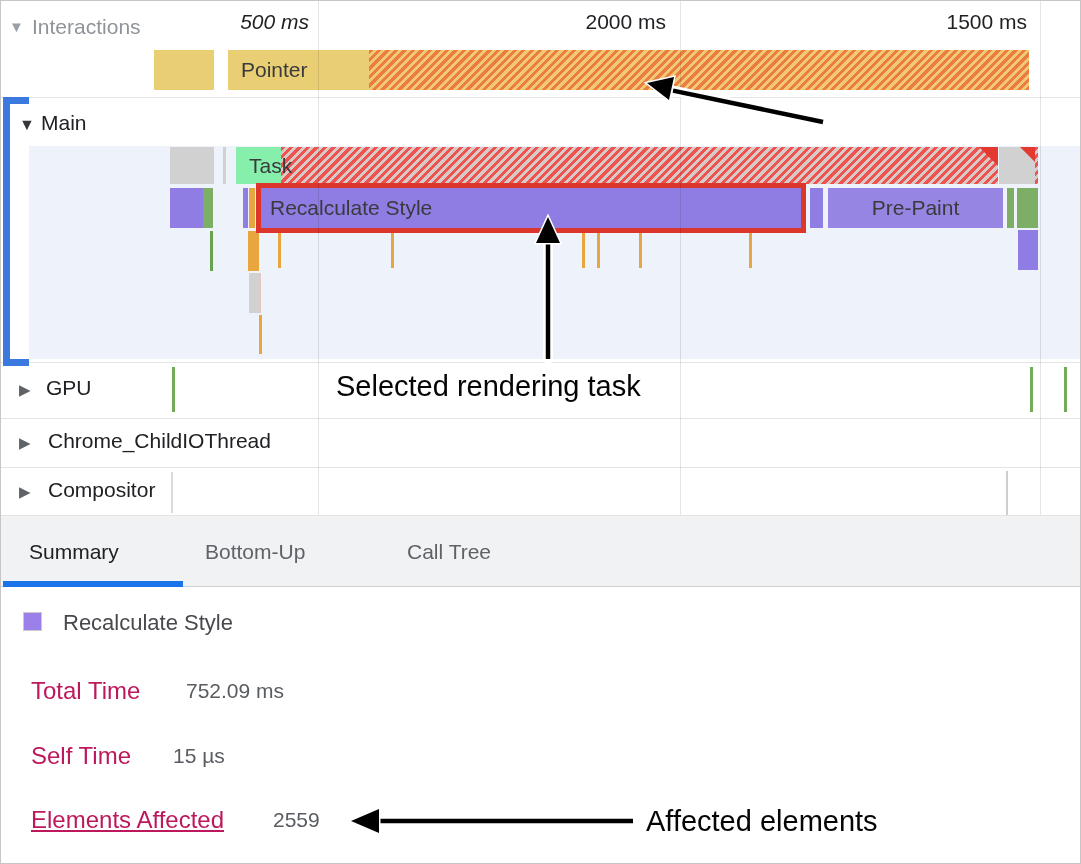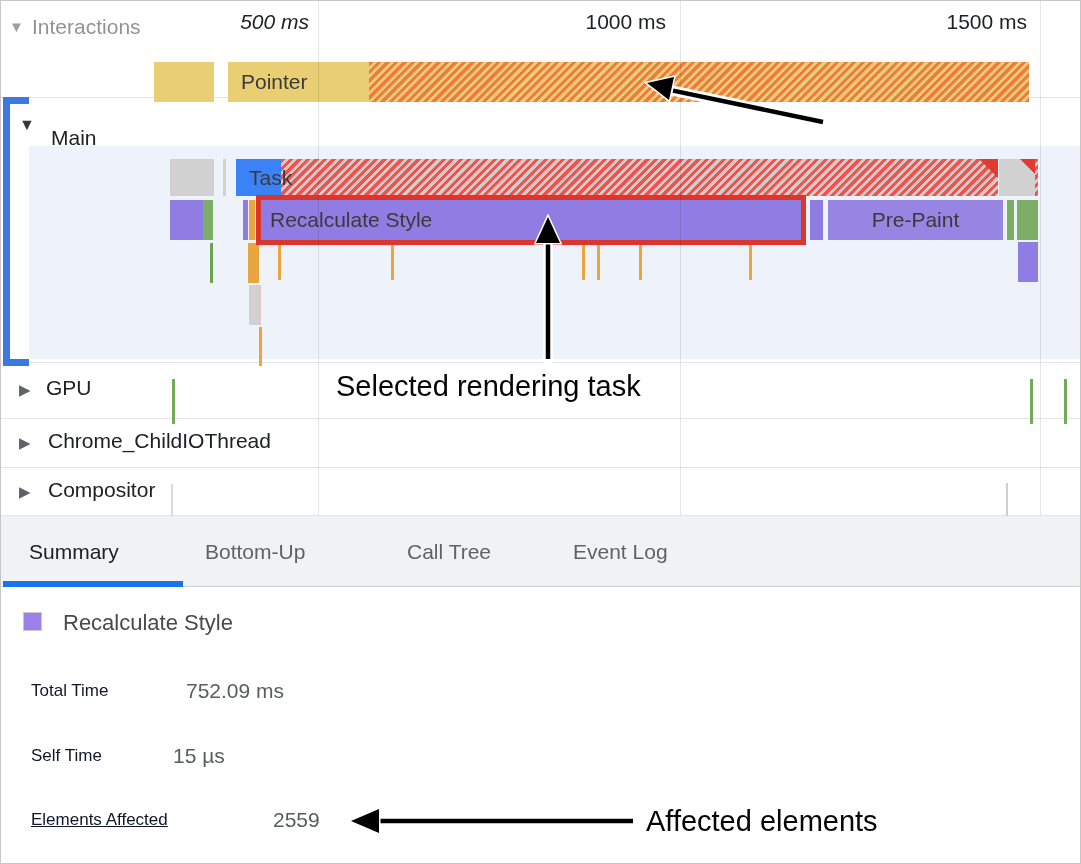--- a/index.html
+++ b/index.html
@@ -1,73 +1,73 @@
 <!DOCTYPE html>
 <html><head>
 <meta charset="utf-8">
 <style>
   html,body{margin:0;padding:0;background:#fff;}
   #app{position:relative;width:1081px;height:864px;background:#fff;overflow:hidden;
        font-family:"Liberation Sans","DejaVu Sans",sans-serif;box-sizing:border-box;
        border:1px solid #c6c6c6;}
   .abs{position:absolute;}
-  .bar{position:absolute;z-index:2;margin-top:12px;}
+  .bar{position:absolute;z-index:2;}
   .hairline{position:absolute;left:0;width:1081px;height:1px;background:#e4e4e4;z-index:1;}
   .gridline{position:absolute;top:0;width:1px;height:514px;background:rgba(0,0,0,0.10);z-index:5;}
   .rulerlabel{position:absolute;top:7px;height:28px;line-height:28px;text-align:right;
               font-size:21px;color:#1f2023;z-index:3;}
   .trackname{position:absolute;font-size:21px;color:#202124;line-height:26px;z-index:4;}
   .tri{position:absolute;font-size:15px;line-height:26px;z-index:4;color:#5f6368;}
   .barlabel{font-size:21px;color:#3a3a3d;white-space:nowrap;}
   .stripe-orange{background:repeating-linear-gradient(135deg,#ec7c44 0 3px,#efca70 3px 6px);}
   .stripe-red{background:repeating-linear-gradient(135deg,#ee5350 0 3px,#d9cac8 3px 6px);}
   .cornertri{position:absolute;top:0;right:0;background:#e23a30;
              clip-path:polygon(0 0,100% 0,100% 100%);z-index:3;}
   .tab{position:absolute;top:515px;height:71px;line-height:71px;font-size:21px;color:#5f6368;z-index:3;cursor:default;}
   .tab.selected{color:#202124;}
-  .sumlabel{position:absolute;font-size:17px;color:#0f172a;line-height:26px;}
+  .sumlabel{position:absolute;font-size:24px;color:#be185d;line-height:26px;}
   .sumvalue{position:absolute;font-size:21px;color:#595d61;line-height:26px;}
   .anno{position:absolute;font-size:29px;color:#050505;line-height:34px;z-index:10;white-space:nowrap;}
   svg.overlay{position:absolute;left:0;top:0;z-index:9;pointer-events:none;}
 </style>
 </head>
 <body>
 
 <div id="app">
 
   <div class="gridline" style="left:317px;"></div>
   <div class="gridline" style="left:679px;"></div>
   <div class="gridline" style="left:1039px;"></div>
 
   <div class="rulerlabel" style="left:208px;width:100px;font-style:italic;">500 ms</div>
-  <div class="rulerlabel" style="left:545px;width:120px;">1000 ms</div>
+  <div class="rulerlabel" style="left:545px;width:120px;">2000 ms</div>
   <div class="rulerlabel" style="left:906px;width:120px;">1500 ms</div>
 
   <span class="tri" style="left:8px;top:13px;color:#9aa0a6;">▼</span>
   <div class="trackname" style="left:31px;top:13px;color:#8f949a;">Interactions</div>
 
   <div class="bar" style="left:153px;top:49px;width:60px;height:40px;background:#e9ce74;"></div>
   <div class="bar" style="left:227px;top:49px;width:141px;height:40px;background:#e9ce74;"></div>
   <div class="bar stripe-orange" style="left:368px;top:49px;width:660px;height:40px;"></div>
   <div class="bar barlabel" style="left:240px;top:49px;height:40px;line-height:40px;">Pointer</div>
 
   <div class="hairline" style="top:96px;"></div>
 
   <div class="abs" style="left:2px;top:96px;width:7px;height:269px;background:#3b78e0;z-index:6;"></div>
   <div class="abs" style="left:2px;top:96px;width:26px;height:7px;background:#3b78e0;z-index:6;"></div>
   <div class="abs" style="left:2px;top:358px;width:26px;height:7px;background:#3b78e0;z-index:6;"></div>
 
   <span class="tri" style="left:18px;top:111px;color:#35363a;font-size:16px;">▼</span>
-  <div class="trackname" style="left:50px;top:109px;margin-top:15px;">Main</div>
+  <div class="trackname" style="left:40px;top:109px;">Main</div>
 
   <div class="abs" style="left:28px;top:145px;width:1052px;height:213px;background:#eef2fb;z-index:0;"></div>
 
   <div class="bar" style="left:169px;top:146px;width:44px;height:37px;background:#d1d1d1;"></div>
   <div class="bar" style="left:222px;top:146px;width:3px;height:37px;background:#d1d1d1;"></div>
-  <div class="bar" style="left:235px;top:146px;width:762px;height:37px;background:#3b82f6;">
+  <div class="bar" style="left:235px;top:146px;width:762px;height:37px;background:#86efac;">
     <div class="abs stripe-red" style="left:45px;top:0;width:717px;height:37px;"></div>
     <div class="cornertri" style="width:19px;height:19px;"></div>
     <div class="abs barlabel" style="left:13px;top:0;height:37px;line-height:37px;z-index:4;">Task</div>
   </div>
   <div class="bar" style="left:998px;top:146px;width:36px;height:37px;background:#d1d1d1;">
     <div class="cornertri" style="width:15px;height:15px;"></div>
   </div>
   <div class="bar stripe-red" style="left:1034px;top:146px;width:3px;height:37px;"></div>
 
   <div class="bar" style="left:169px;top:187px;width:33px;height:40px;background:#8f7de3;"></div>
@@ -115,21 +115,20 @@
   <span class="tri" style="left:18px;top:478px;">▶</span>
   <div class="trackname" style="left:47px;top:476px;">Compositor</div>
   <div class="bar" style="left:170px;top:471px;width:2px;height:41px;background:#dadada;"></div>
   <div class="bar" style="left:1005px;top:470px;width:2px;height:44px;background:#cfcfcf;"></div>
   <div class="hairline" style="top:514px;"></div>
 
   <div class="abs" style="left:0;top:515px;width:1081px;height:71px;background:#f0f2f4;border-bottom:1px solid #cdd0d3;box-sizing:border-box;z-index:2;"></div>
   <div class="tab selected" style="left:28px;">Summary</div>
   <div class="tab" style="left:204px;">Bottom-Up</div>
   <div class="tab" style="left:406px;">Call Tree</div>
-  <div class="tab" style="left:572px;">Event Log</div>
   <div class="abs" style="left:2px;top:580px;width:180px;height:6px;background:#1a73e8;z-index:4;"></div>
 
   <div class="abs" style="left:22px;top:611px;width:19px;height:19px;background:#9a80e8;border:1px solid #cbcbcb;box-sizing:border-box;z-index:2;"></div>
   <div class="abs" style="left:62px;top:609px;font-size:22px;color:#47494c;line-height:26px;">Recalculate Style</div>
 
   <div class="sumlabel" style="left:30px;top:677px;">Total Time</div>
   <div class="sumvalue" style="left:185px;top:677px;">752.09 ms</div>
 
   <div class="sumlabel" style="left:30px;top:742px;">Self Time</div>
   <div class="sumvalue" style="left:172px;top:742px;">15 µs</div>

